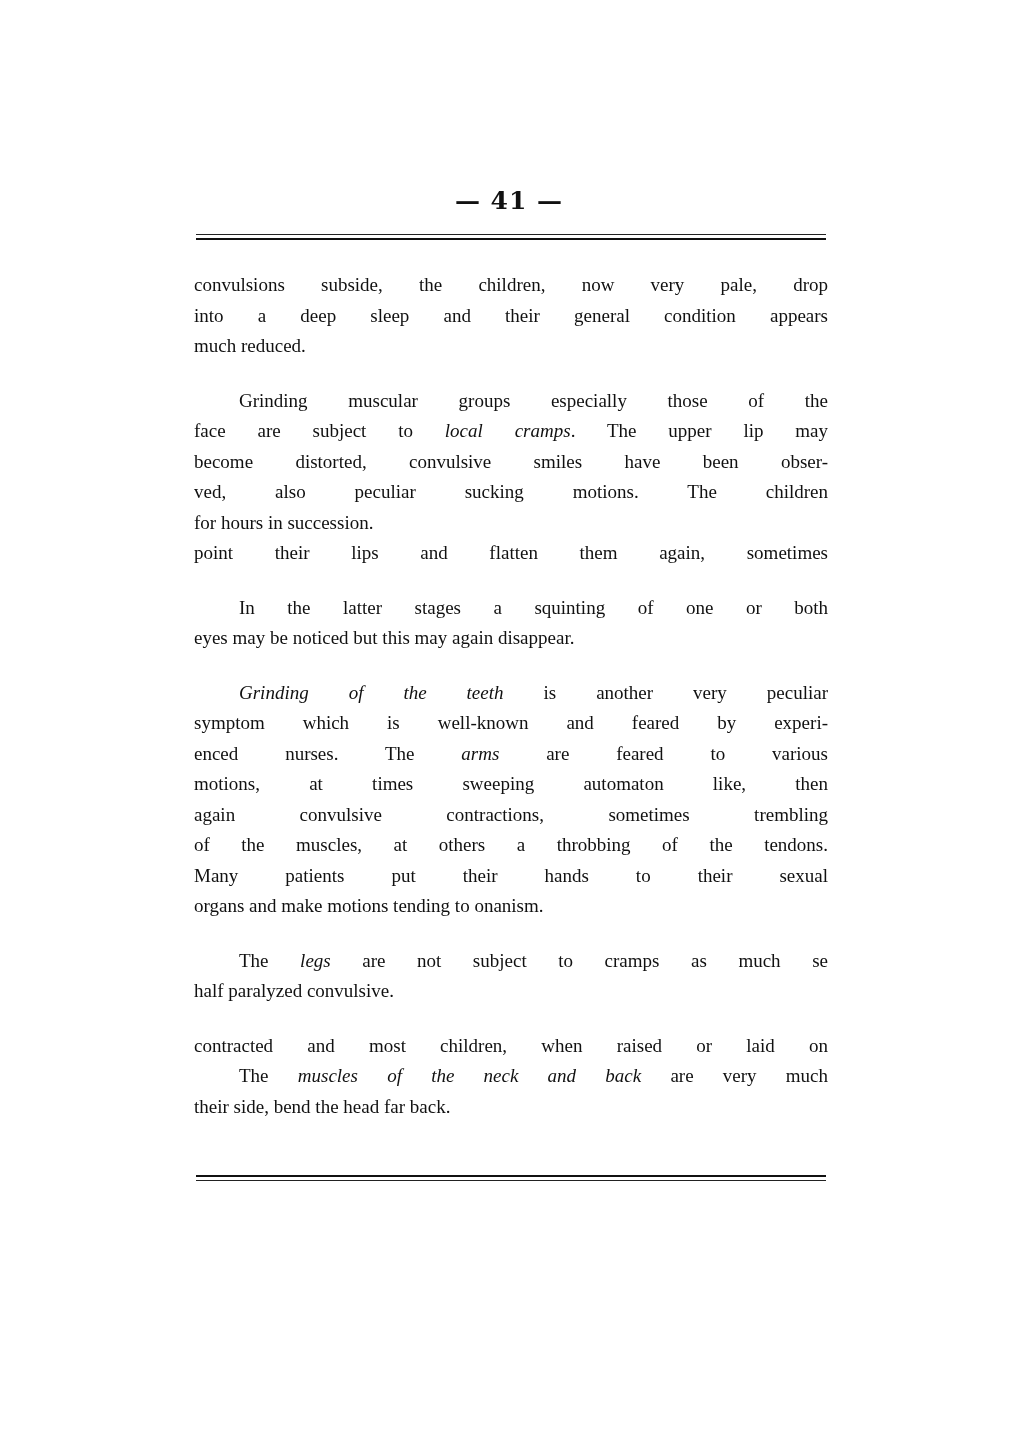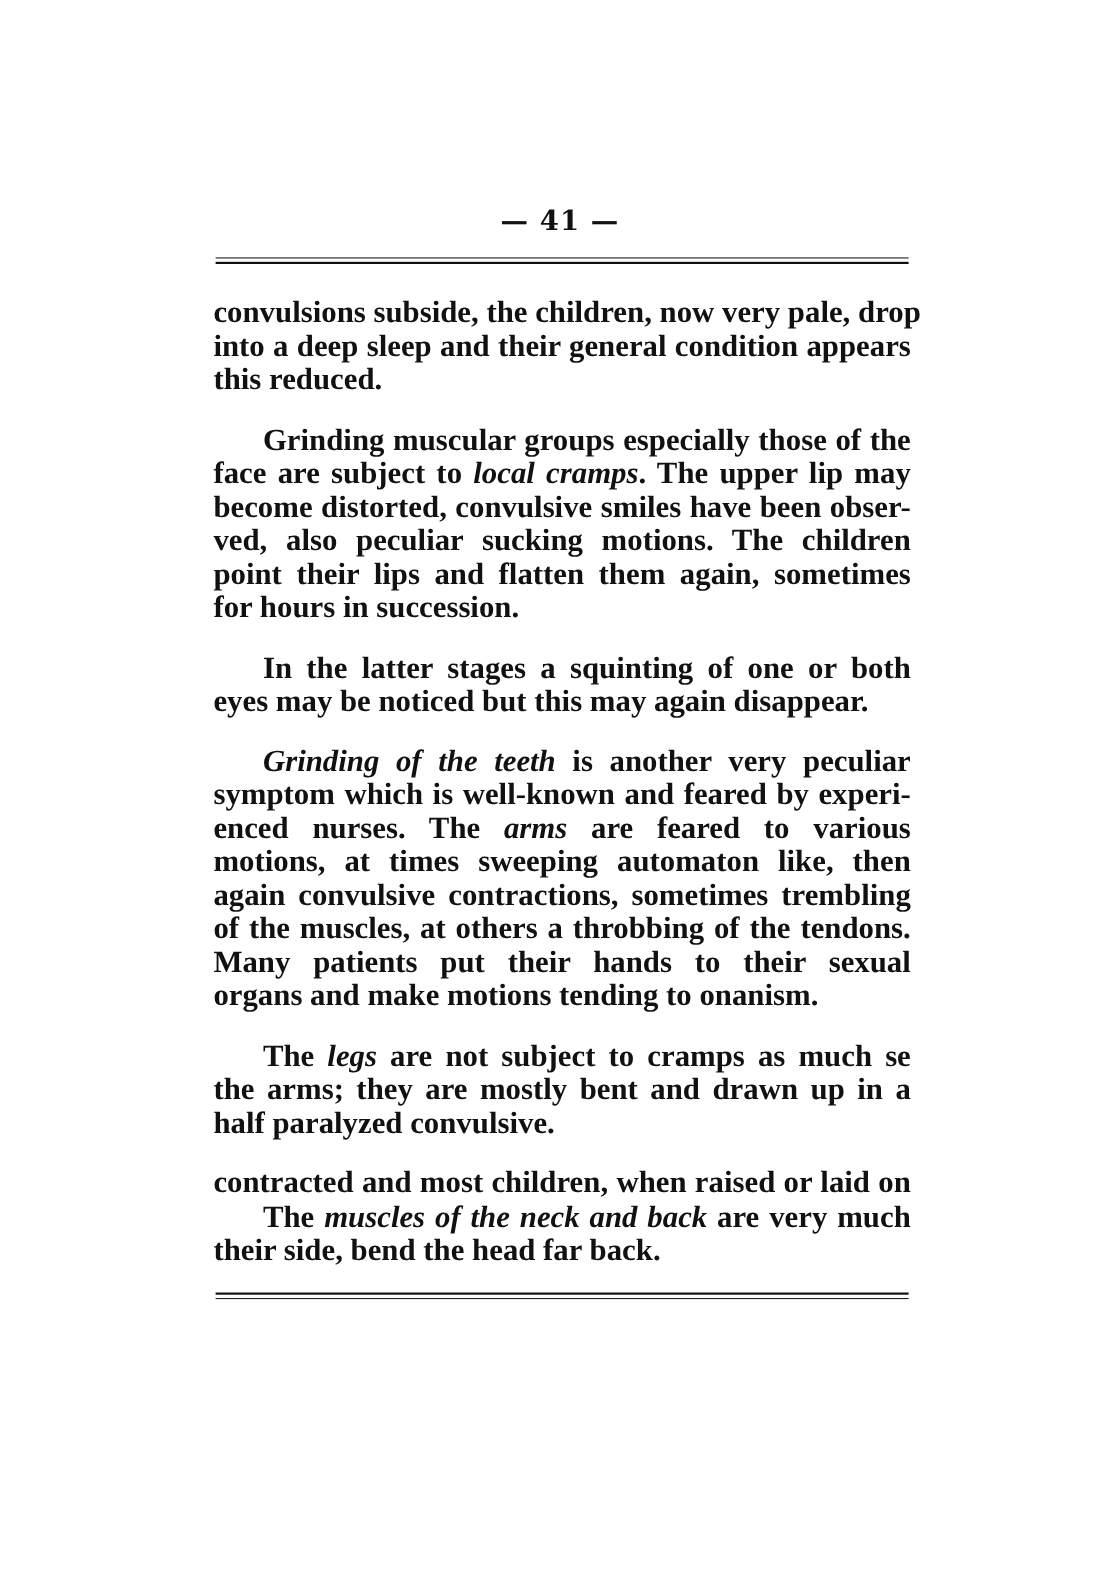--- a/index.html
+++ b/index.html
@@ -11,21 +11,21 @@
     position: absolute; top: 186px; left: 0; width: 1018px; text-align: center;
     font-size: 25px; font-weight: bold; letter-spacing: 1px;
   }
   .rule { position: absolute; left: 196px; width: 630px; }
   .rule .thin { height: 1px; background: #222; }
   .rule .thick { height: 2px; background: #111; margin-top: 3px; }
   .rule-top { top: 234px; }
   .rule-bottom { top: 1175px; }
   .body-text {
     position: absolute; left: 194px; width: 634px; top: 270px;
-    font-size: 28px; line-height: 30.5px; font-weight: bold;
+    font-size: 19px; line-height: 30.5px; font-weight: normal;
     font-family: "Liberation Serif", "DejaVu Serif", serif;
   }
   .para { margin: 0 0 24px 0; }
   .line { display: block; white-space: nowrap; text-align: justify; text-align-last: justify; }
   .line.last { text-align-last: left; }
   .indent { padding-left: 45px; }
   .it { font-style: italic; }
 </style>
 </head>
 <body>
@@ -35,47 +35,46 @@
 
   <div class="rule rule-top">
     <div class="thin"></div>
     <div class="thick"></div>
   </div>
 
   <div class="body-text" id="body-text">
       <div class="para">
         <span class="line"><span>convulsions subside, the children, now very pale, drop</span></span>
         <span class="line"><span>into a deep sleep and their general condition appears</span></span>
-        <span class="line last"><span>this reduced.</span></span>
+        <span class="line last"><span>much reduced.</span></span>
       </div>
       <div class="para">
         <span class="line indent"><span>Grinding muscular groups especially those of the</span></span>
         <span class="line"><span>face are subject to </span><span class="it">local cramps</span><span>.  The upper lip may</span></span>
         <span class="line"><span>become distorted, convulsive smiles have been obser-</span></span>
         <span class="line"><span>ved, also peculiar sucking motions.  The children</span></span>
+        <span class="line last"><span>for hours in succession.</span></span>
         <span class="line"><span>point their lips and flatten them again, sometimes</span></span>
-        <span class="line last"><span>for hours in succession.</span></span>
       </div>
       <div class="para">
         <span class="line indent"><span>In the latter stages a squinting of one or both</span></span>
         <span class="line last"><span>eyes may be noticed but this may again disappear.</span></span>
       </div>
       <div class="para">
         <span class="line indent"><span class="it">Grinding of the teeth</span><span> is another very peculiar</span></span>
         <span class="line"><span>symptom which is well-known and feared by experi-</span></span>
         <span class="line"><span>enced nurses.  The </span><span class="it">arms</span><span> are feared to various</span></span>
         <span class="line"><span>motions, at times sweeping automaton like, then</span></span>
         <span class="line"><span>again convulsive contractions, sometimes trembling</span></span>
         <span class="line"><span>of the muscles, at others a throbbing of the tendons.</span></span>
         <span class="line"><span>Many patients put their hands to their sexual</span></span>
         <span class="line last"><span>organs and make motions tending to onanism.</span></span>
       </div>
       <div class="para">
         <span class="line indent"><span>The </span><span class="it">legs</span><span> are not subject to cramps as much se</span></span>
-        <span class="line"><span>the arms; they are mostly bent and drawn up in a</span></span>
         <span class="line last"><span>half paralyzed convulsive.</span></span>
       </div>
       <div class="para">
         <span class="line"><span>contracted and most children, when raised or laid on</span></span>
         <span class="line indent"><span>The </span><span class="it">muscles of the neck and back</span><span> are very much</span></span>
         <span class="line last"><span>their side, bend the head far back.</span></span>
       </div>
     </div>
 
   <div class="rule rule-bottom">

